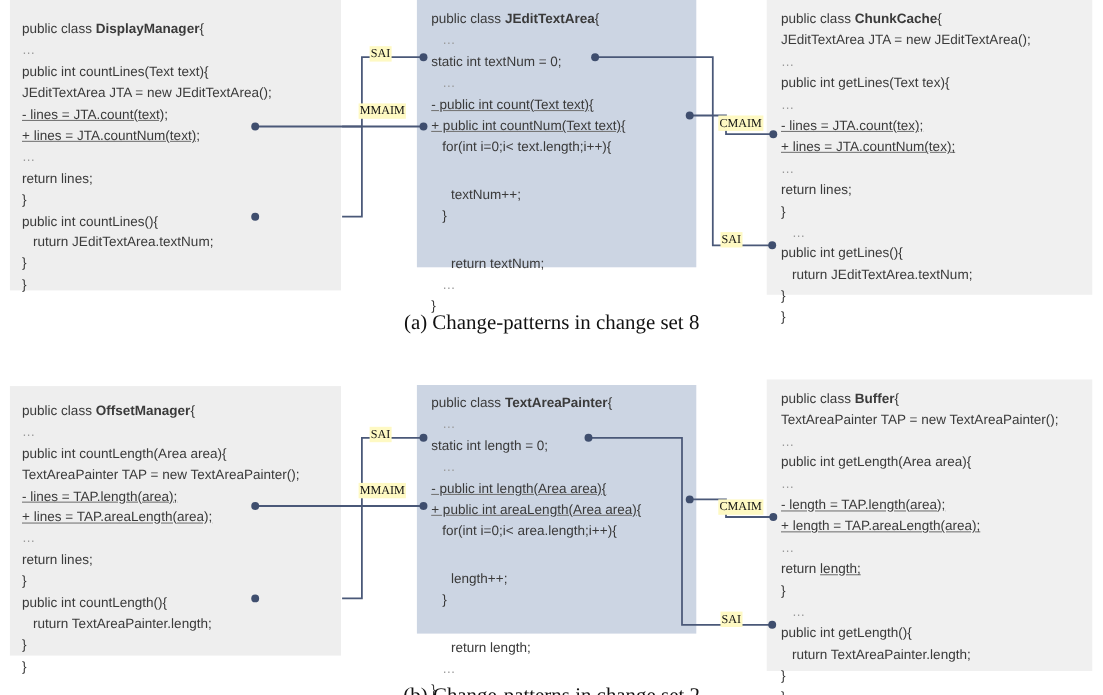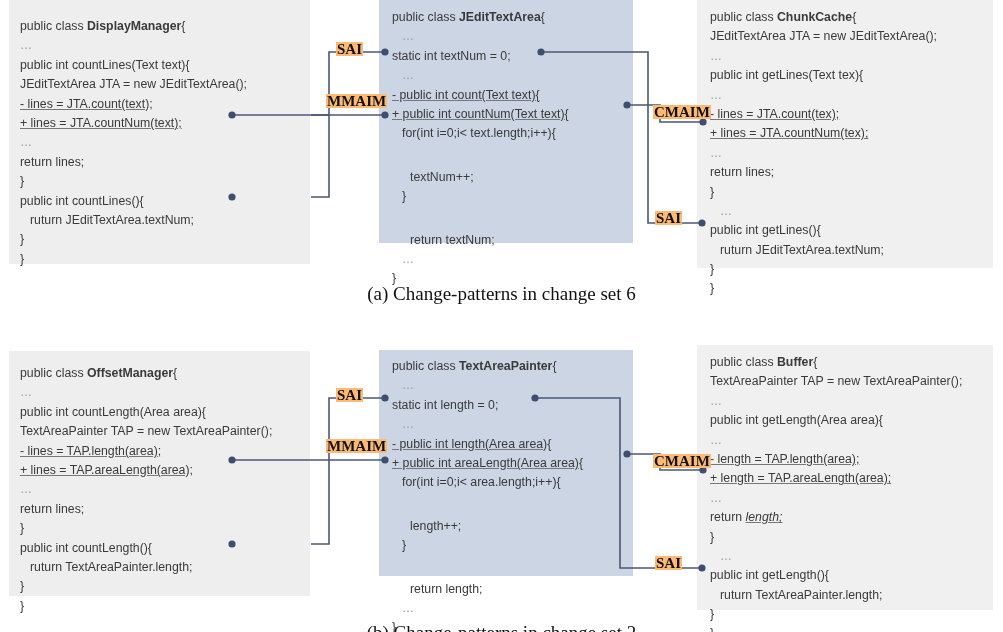--- a/index.html
+++ b/index.html
@@ -24,35 +24,34 @@
     font-size:12.3px;
     line-height:19.4px;
     color:#3a3a3a;
     white-space:pre;
   }
   .code .ln{display:block;height:19.4px;}
   .code .ln.u{text-decoration:underline;text-decoration-color:#777;}
   .code .ln.dots{color:#9a9a9a;letter-spacing:1.6px;font-size:12px;}
   .code .ln.ind1{padding-left:10px;}
   .code .ln.ind2{padding-left:18px;margin-top:24px;}
-  .code .ln u{text-decoration:underline;text-decoration-color:#777;font-style:italic;}
+  .code .ln u{text-decoration:underline;text-decoration-color:#777;}
 
   
   .wires{position:absolute;left:0;top:0;width:1003px;height:316px;pointer-events:none;}
 
   .conn-label{
     position:absolute;
     font-family:"Liberation Serif",serif;
-    font-size:15px;
+    font-size:11px;
     color:#111;
-    background:#fdba74;
+    background:#fef9c3;
     padding:0 1px;
     line-height:14px;
     white-space:nowrap;
-    font-weight:bold;
   }
 
   .caption{
     position:absolute;left:0;width:1003px;
     text-align:center;
     font-family:"Liberation Serif",serif;
     font-size:19px;
     color:#111;
   }
 </style>
@@ -89,21 +88,21 @@
     <circle cx="627" cy="105" r="3.6" fill="#3f4e6e"></circle>
     <circle cx="703" cy="122" r="3.6" fill="#3f4e6e"></circle>
     <circle cx="702" cy="223" r="3.6" fill="#3f4e6e"></circle>
   </svg>
 
   <div class="conn-label" style="left:336px;top:42px;">SAI</div>
   <div class="conn-label" style="left:326px;top:94px;">MMAIM</div>
   <div class="conn-label" style="left:653px;top:105px;">CMAIM</div>
   <div class="conn-label" style="left:655px;top:211px;">SAI</div>
 
-  <div class="caption" style="top:283px;">(a) Change-patterns in change set 6</div>
+  <div class="caption" style="top:283px;">(a) Change-patterns in change set 8</div>
 </div>
 
 <div class="figure" id="figure-b">
 
   <div class="panel panel-left" style="left:9px;top:19px;width:301px;height:245px;"></div>
   <div class="panel panel-mid" style="left:379px;top:18px;width:254px;height:226px;"></div>
   <div class="panel panel-right" style="left:697px;top:13px;width:296px;height:265px;"></div>
 
   <div class="code" id="codeB0" style="left:20px;top:32px;width:290px;"><span class="ln">public class <b>OffsetManager</b>{</span><span class="ln dots">…</span><span class="ln">public int countLength(Area area){</span><span class="ln">TextAreaPainter TAP = new TextAreaPainter();</span><span class="ln u">- lines = TAP.length(area);</span><span class="ln u">+ lines = TAP.areaLength(area);</span><span class="ln dots">…</span><span class="ln">return lines;</span><span class="ln">}</span><span class="ln">public int countLength(){</span><span class="ln ind1">ruturn TextAreaPainter.length;</span><span class="ln">}</span><span class="ln">}</span></div>
   <div class="code" id="codeB1" style="left:392px;top:25px;width:240px;"><span class="ln">public class <b>TextAreaPainter</b>{</span><span class="ln dots ind1">…</span><span class="ln">static int length = 0;</span><span class="ln dots ind1">…</span><span class="ln u">- public int length(Area area){</span><span class="ln u">+ public int areaLength(Area area){</span><span class="ln ind1">for(int i=0;i&lt; area.length;i++){</span><span class="ln ind2">length++;</span><span class="ln ind1">}</span><span class="ln ind2">return length;</span><span class="ln dots ind1">…</span><span class="ln">}</span></div>

